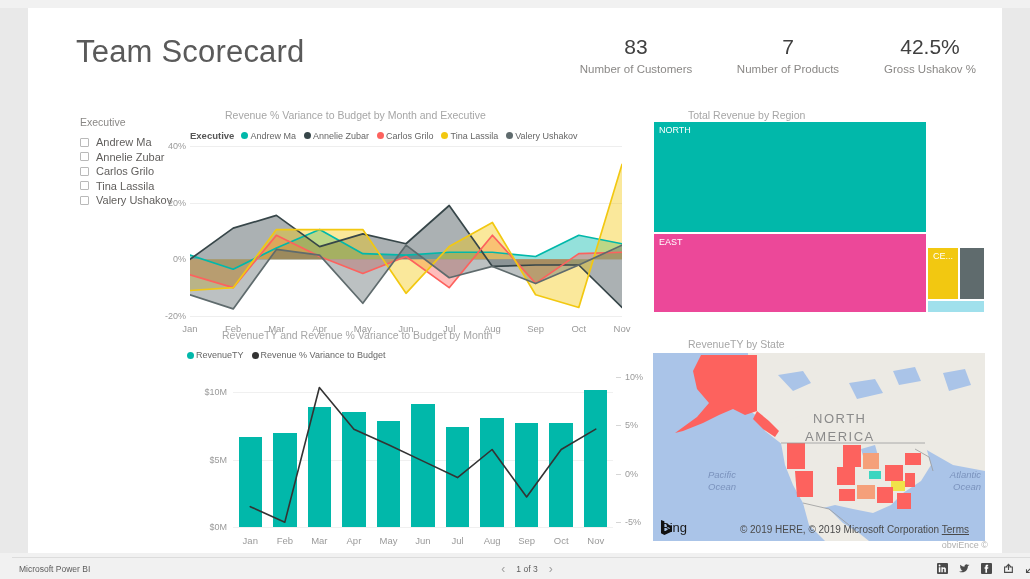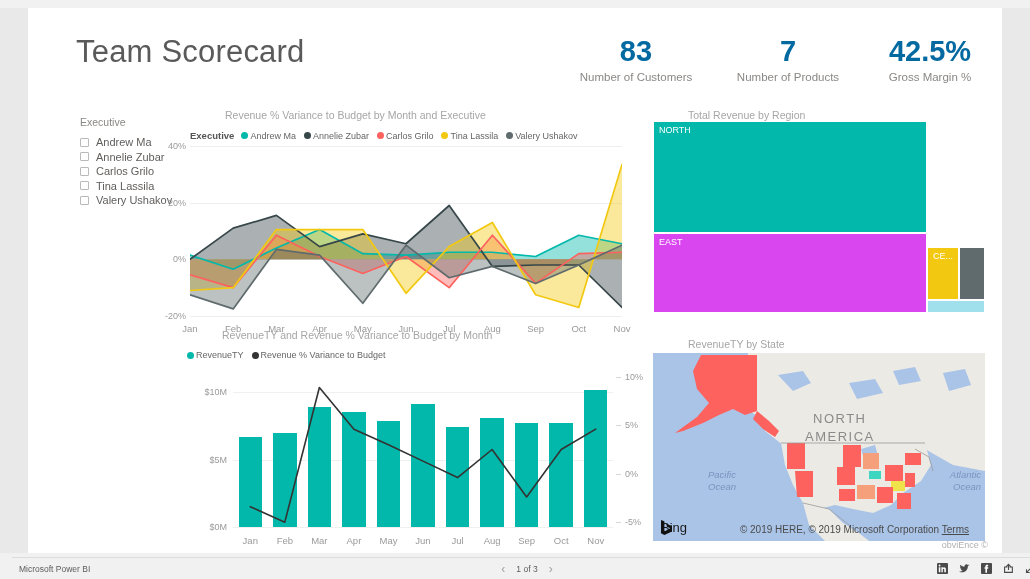--- a/index.html
+++ b/index.html
@@ -24,21 +24,21 @@
 
   
   #title {
     position: absolute; left: 48px; top: 26px;
     font-size: 31px; font-weight: 300; color: #5a5a5a;
     letter-spacing: .2px; white-space: nowrap;
   }
 
   
   .kpi { position: absolute; text-align: center; }
-  .kpi .value { font-size: 29px; font-weight: 700; color: #0369a1; line-height: 1.05; }
+  .kpi .value { font-size: 21px; font-weight: 400; color: #404040; line-height: 1.05; }
   .kpi .label { font-size: 11.5px; color: #8a8886; margin-top: 5px; white-space: nowrap; }
 
   #kpi-status { left: 358px; top: 14px; width: 176px; }
   #kpi-status .hdr { font-size: 9.5px; color: #a6a6a6; white-space: nowrap; text-align: center; }
   #kpi-status .dot {
     width: 10px; height: 10px; border-radius: 50%;
     background: #8bc34a; margin: 24px auto 0;
   }
   #kpi-customers { left: 520px; top: 28px; width: 176px; }
   #kpi-products  { left: 672px; top: 28px; width: 176px; }
@@ -139,21 +139,21 @@
       <div class="label">Number of Customers</div>
     </div>
 
     <div class="kpi" id="kpi-products">
       <div class="value">7</div>
       <div class="label">Number of Products</div>
     </div>
 
     <div class="kpi" id="kpi-margin">
       <div class="value">42.5%</div>
-      <div class="label">Gross Margin %</div>
+      <div class="label">Gross Ushakov %</div>
     </div>
 
     <div id="slicer">
       <div class="s-title">Executive</div>
       <div id="slicer-items">
           <div class="s-item">
             <div class="s-box"></div>
             <div class="s-label">Andrew Ma</div>
           </div>
           <div class="s-item">
@@ -284,21 +284,21 @@
         <div class="xl" style="left:293.6363636363636px">Sep</div>
         <div class="xl" style="left:328.1818181818182px">Oct</div>
         <div class="xl" style="left:362.72727272727275px">Nov</div>
       </div>
 
     <div class="vtitle" style="left:625px; top:101px;">Total Revenue by Region</div>
     <div id="treemap">
         <div class="tm" style="left:0px;top:0px;width:273.9px;height:112.32px;background:#01b8aa">
           <span>NORTH</span>
         </div>
-        <div class="tm" style="left:0px;top:112.32px;width:273.9px;height:79.67999999999999px;background:#d946ef">
+        <div class="tm" style="left:0px;top:112.32px;width:273.9px;height:79.67999999999999px;background:#ec4899">
           <span>EAST</span>
         </div>
         <div class="tm" style="left:273.9px;top:125.76px;width:31.6645px;height:52.800000000000004px;background:#f2c811">
           <span>CE...</span>
         </div>
         <div class="tm" style="left:305.56449999999995px;top:125.76px;width:26.435499999999998px;height:52.800000000000004px;background:#5f6b6d"></div>
         <div class="tm" style="left:273.9px;top:178.56px;width:58.099999999999994px;height:13.440000000000001px;background:#a0e0ec"></div>
       </div>
 
     <div class="vtitle" style="left:625px; top:330px;">RevenueTY by State</div>

